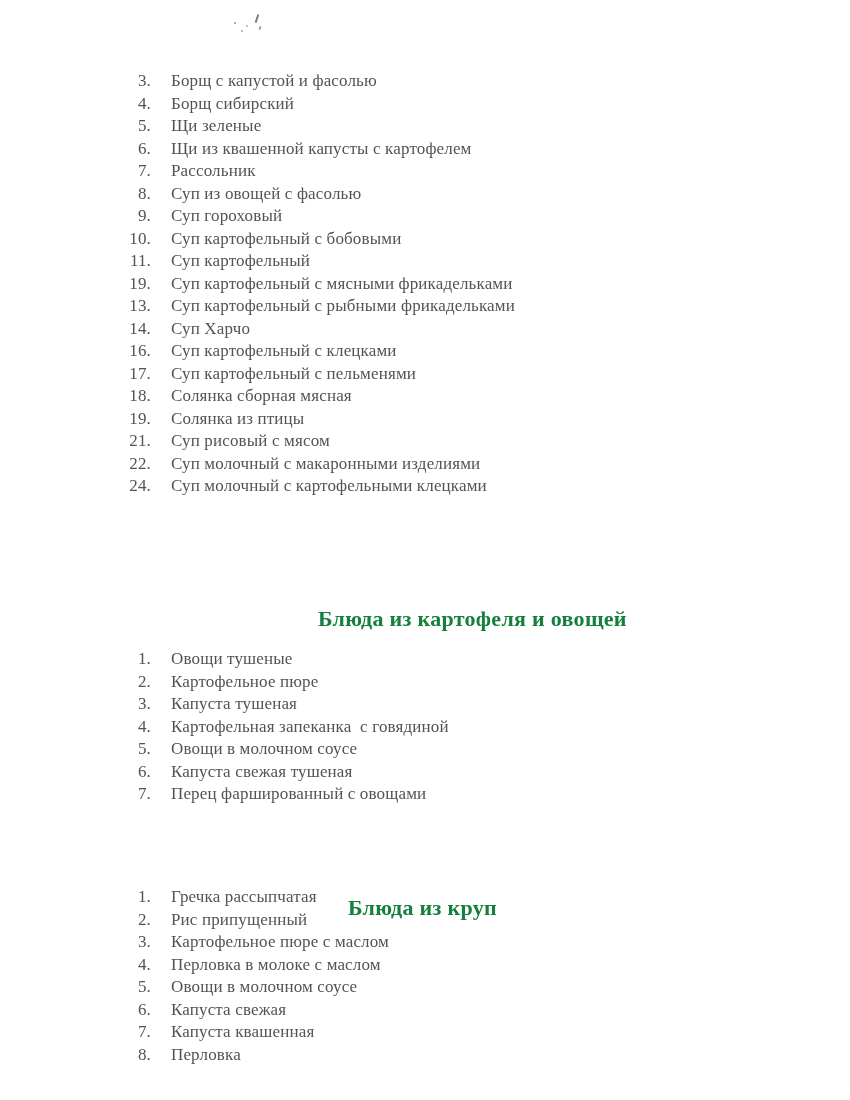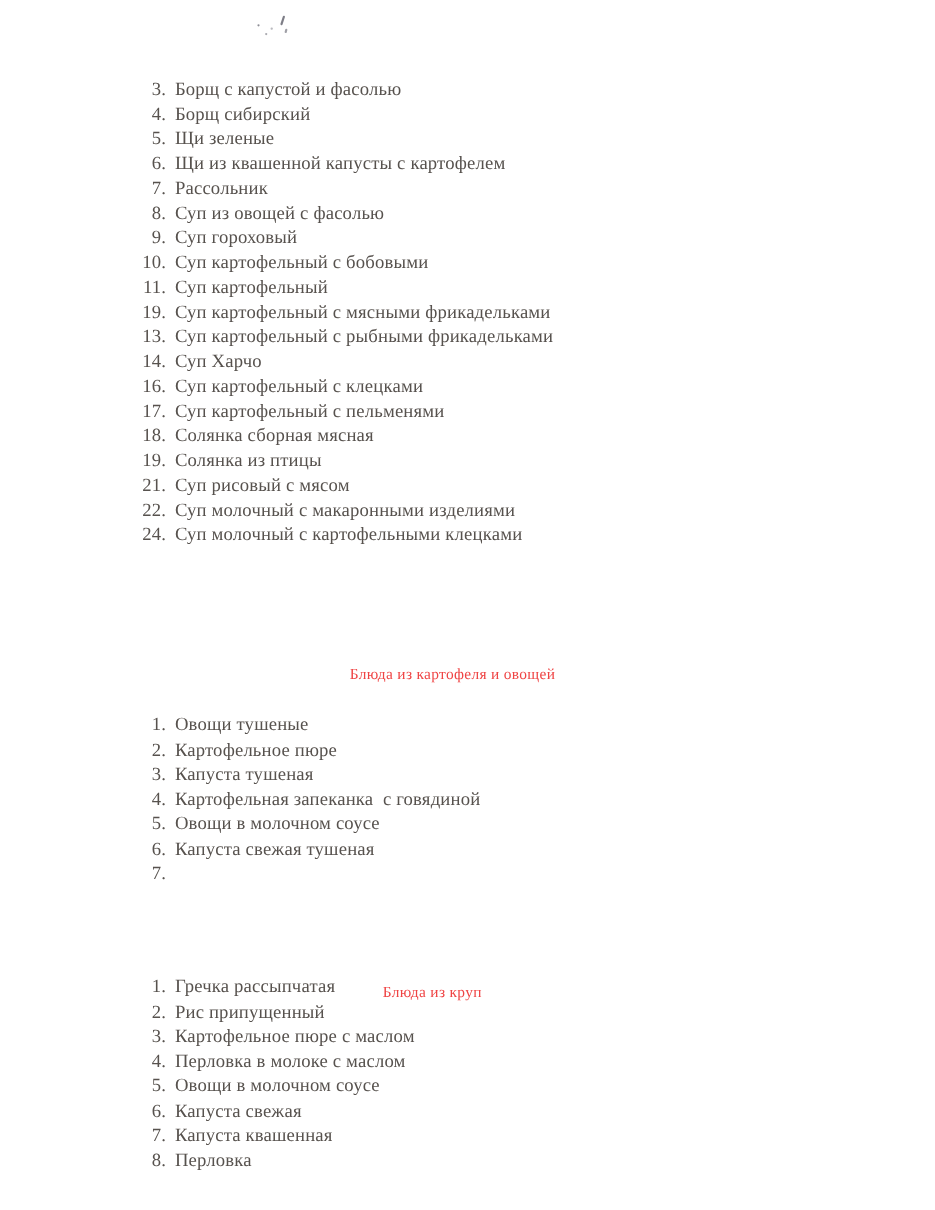--- a/index.html
+++ b/index.html
@@ -29,28 +29,28 @@
     font-size: 17px;
     color: #57524e;
     letter-spacing: 0.15px;
   }
   .num {
     flex: none;
     width: 22px;
     text-align: right;
   }
   .txt {
-    margin-left: 8px;
+    margin-left: 20px;
     white-space: pre;
   }
   .heading {
     position: absolute;
-    font-size: 14px;
-    font-weight: normal;
-    color: #ef4444;
+    font-size: 22px;
+    font-weight: bold;
+    color: #15803d;
     letter-spacing: 0.3px;
     white-space: pre;
   }
   #heading-potato { top: 606px; left: 318px; }
   #heading-grains { top: 895px; left: 348px; }
   
   .speck {
     position: absolute;
     background: #52525e;
     border-radius: 50%;
@@ -177,20 +177,21 @@
       <div class="row">
       <span class="num">5.</span>
       <span class="txt">Овощи в молочном соусе</span>
     </div>
       <div class="row">
       <span class="num">6.</span>
       <span class="txt">Капуста свежая тушеная</span>
     </div>
       <div class="row">
       <span class="num">7.</span>
+      <span class="txt">Перец фаршированный с овощами</span>
     </div>
     </div>
 
   <div class="heading" id="heading-grains">Блюда из круп</div>
 
   <div class="list" id="list-grains">
 
   <div class="row">
       <span class="num">1.</span>
       <span class="txt">Гречка рассыпчатая</span>

